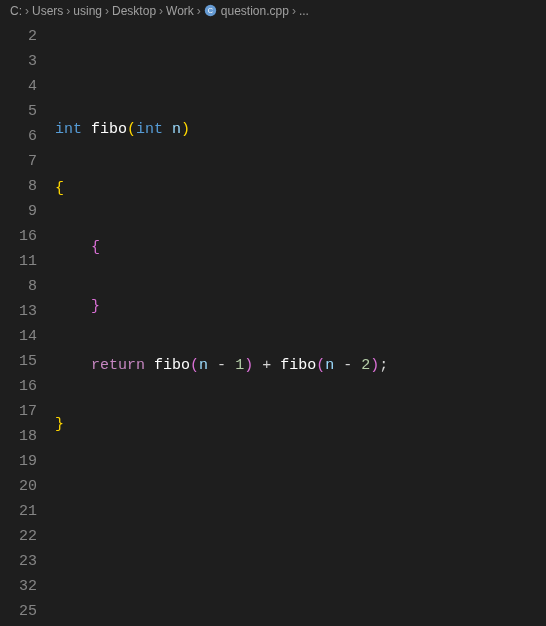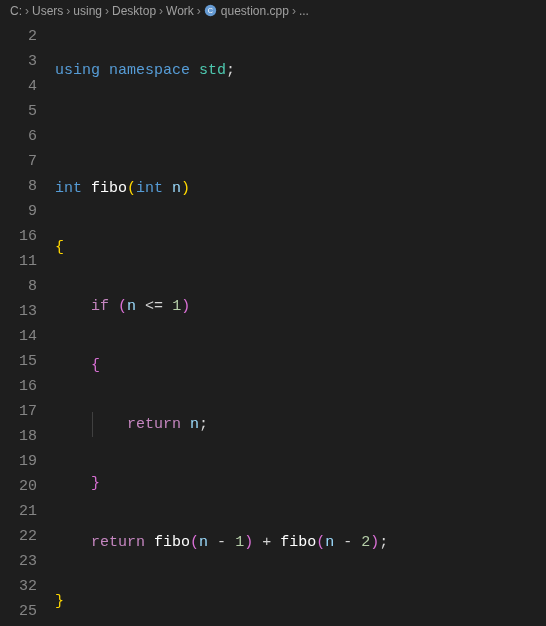--- a/index.html
+++ b/index.html
@@ -127,27 +127,24 @@
     <div class="ln">19</div>
     <div class="ln">20</div>
     <div class="ln">21</div>
     <div class="ln">22</div>
     <div class="ln">23</div>
     <div class="ln">32</div>
     <div class="ln">25</div>
   </div>
 
   <div class="code">
-    <div class="line"><span class="kw">using</span> <span class="kw">namespace</span> <span class="type">std</span><span class="pun">;</span></div>
     <div class="line"></div>
     <div class="line"><span class="kw">int</span> <span class="fn">fibo</span><span class="brc">(</span><span class="kw">int</span> <span class="var">n</span><span class="brc">)</span></div>
     <div class="line"><span class="brc">{</span></div>
-    <div class="line">    <span class="kw2">if</span> <span class="brc2">(</span><span class="var">n</span> <span class="op">&lt;=</span> <span class="num">1</span><span class="brc2">)</span></div>
     <div class="line">    <span class="brc2">{</span></div>
-    <div class="line"><span class="guide" style="left:37px"></span>        <span class="kw2">return</span> <span class="var">n</span><span class="pun">;</span></div>
     <div class="line">    <span class="brc2">}</span></div>
     <div class="line">    <span class="kw2">return</span> <span class="fn">fibo</span><span class="brc2">(</span><span class="var">n</span> <span class="op">-</span> <span class="num">1</span><span class="brc2">)</span> <span class="op">+</span> <span class="fn">fibo</span><span class="brc2">(</span><span class="var">n</span> <span class="op">-</span> <span class="num">2</span><span class="brc2">)</span><span class="pun">;</span></div>
     <div class="line"><span class="brc">}</span></div>
     
     
     
     
     
     
     

